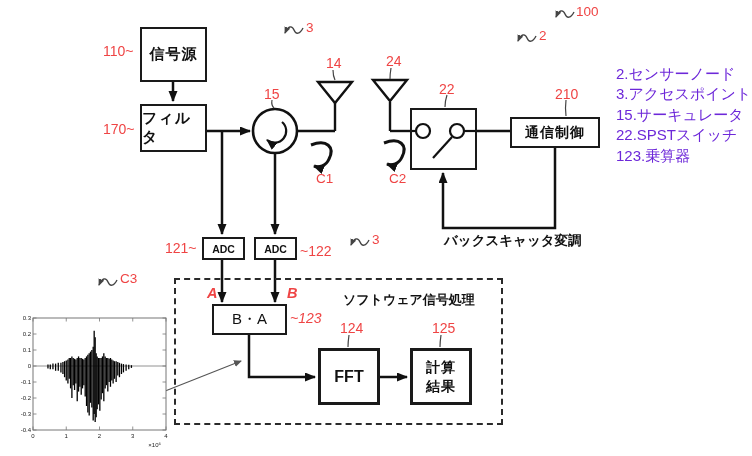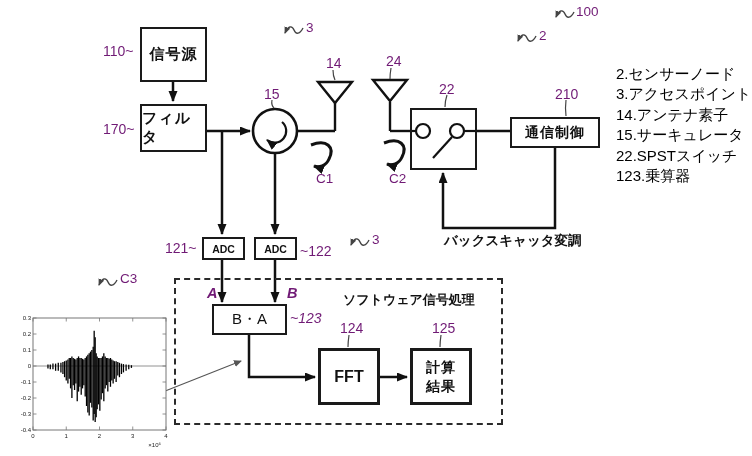--- a/index.html
+++ b/index.html
@@ -6,25 +6,25 @@
   #stage{position:relative;width:752px;height:456px;background:#fff;overflow:hidden;
          font-family:"Liberation Sans","DejaVu Sans",sans-serif;color:#111;}
   #wires{position:absolute;left:0;top:0;width:752px;height:456px;}
   .box{position:absolute;border:2.5px solid #1a1a1a;background:#fff;display:flex;
        align-items:center;justify-content:center;box-sizing:border-box;}
   .box.thin{border-width:2px;text-align:right;}
   .box.thick{border-width:3px;}
   .box.clear{background:transparent;}
   .cjk{font-weight:bold;letter-spacing:1px;}
   .dashedbox{position:absolute;border:2px dashed #2a2a2a;background:transparent;box-sizing:border-box;}
-  .lbl{position:absolute;font-size:13.5px;color:#701a75;white-space:nowrap;line-height:1;}
+  .lbl{position:absolute;font-size:13.5px;color:#ef4444;white-space:nowrap;line-height:1;}
   .lbl.big{font-size:14px;}
   .lbl.ab{font-weight:bold;font-style:italic;font-size:14.5px;}
   .cap{position:absolute;font-weight:bold;color:#111;white-space:nowrap;line-height:1;}
-  #legend{position:absolute;left:616px;top:64px;font-size:15px;line-height:20.4px;color:#000000;white-space:nowrap;}
+  #legend{position:absolute;left:616px;top:64px;font-size:15px;line-height:20.4px;color:#6d28d9;white-space:nowrap;}
   .wrap2{width:32px;word-break:break-all;text-align:center;line-height:1.35;}
 </style>
 </head>
 <body>
 
 <div id="stage">
 
   <svg id="wires" viewBox="0 0 752 456" xmlns="http://www.w3.org/2000/svg">
     <defs>
       <marker id="ah" markerUnits="userSpaceOnUse" markerWidth="12" markerHeight="10" refX="10" refY="4.5" orient="auto">
@@ -256,19 +256,18 @@
   <span class="lbl big" style="left:290px;top:311px;font-style:italic;">~123</span>
   <span class="lbl big" style="left:340px;top:321px;">124</span>
   <span class="lbl big" style="left:432px;top:321px;">125</span>
 
   <span class="lbl ab" style="left:207px;top:286px;">A</span>
   <span class="lbl ab" style="left:287px;top:286px;">B</span>
 
   <div id="legend">
     <div>2.センサーノード</div>
     <div>3.アクセスポイント</div>
-    <div>14.アンテナ素子</div>
     <div>15.サーキュレータ</div>
     <div>22.SPSTスイッチ</div>
     <div>123.乗算器</div>
   </div>
 
 </div>
 
 </body></html>

